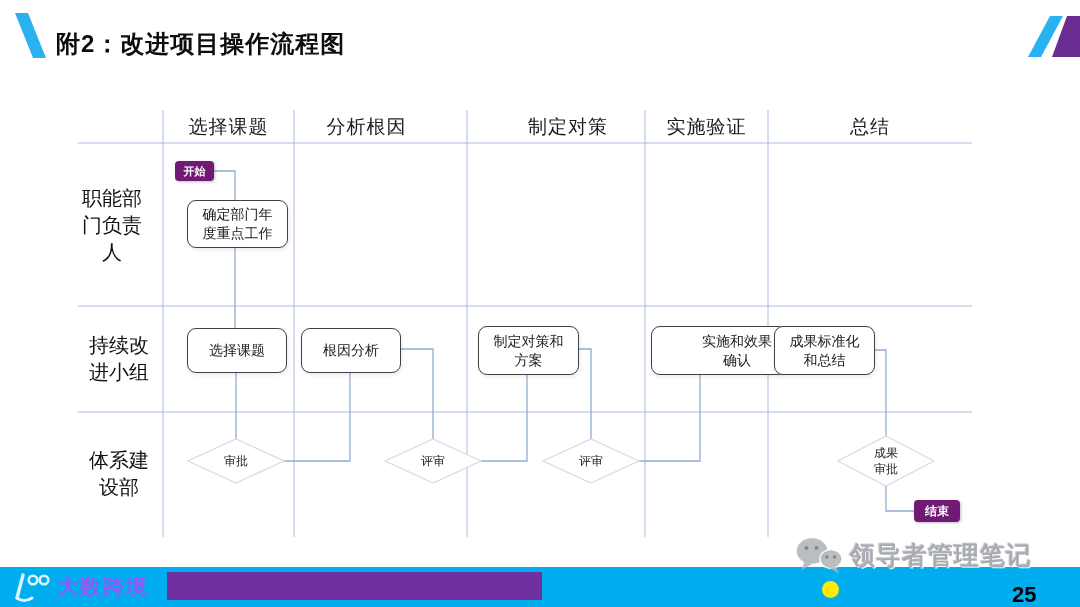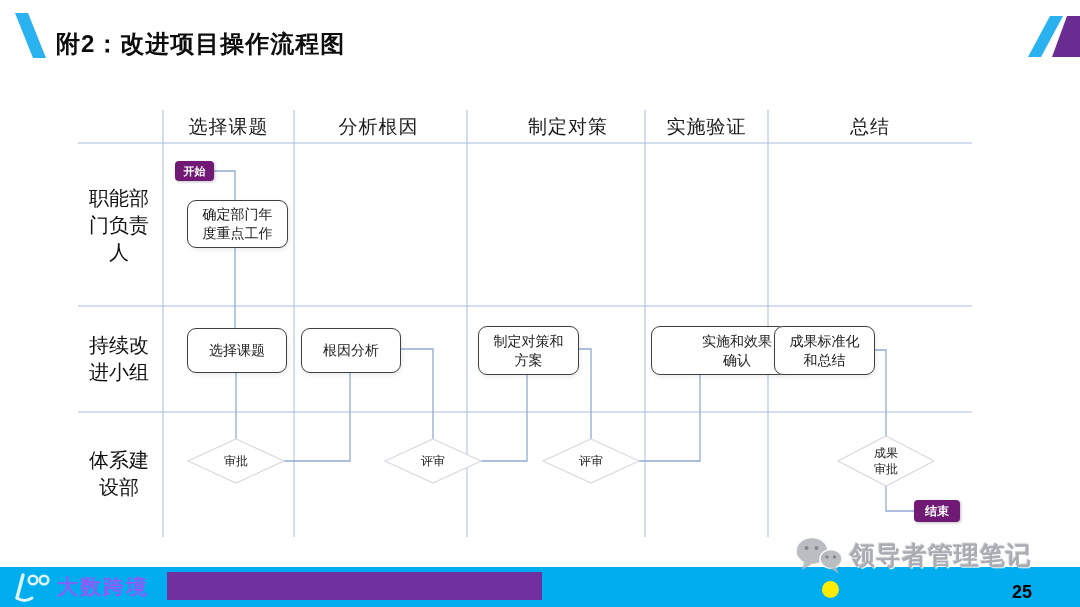--- a/index.html
+++ b/index.html
@@ -52,21 +52,21 @@
     gap:5px;z-index:3;
   }
   .brand-text{font-size:21px;font-weight:bold;color:#8b5cf6;letter-spacing:2px;}
   .watermark{
     position:absolute;left:792px;top:533px;display:flex;align-items:center;gap:6px;z-index:4;text-align:right;
   }
   .watermark-text{
     font-size:25px;font-weight:bold;color:#a9adb3;letter-spacing:1px;
     text-shadow:1px 1px 0 rgba(255,255,255,0.85),-1px -1px 1px rgba(110,110,110,0.45);
   }
-  .page-num{position:absolute;left:1012px;top:582px;font-size:18px;font-weight:bold;color:#000;z-index:4;}
+  .page-num{position:absolute;left:1012px;top:582px;font-size:22px;font-weight:bold;color:#000;z-index:4;}
   svg{display:block;}
 </style>
 </head>
 <body>
 
 <div class="slide">
 
   <svg class="abs" style="left:0;top:0;" width="1080" height="70" viewBox="0 0 1080 70">
     <polygon points="15,13 28,13 46,58 33,58" fill="#29b2ef"></polygon>
     <polygon points="1050,16 1063,16 1041,57 1028,57" fill="#29b2ef"></polygon>
@@ -102,34 +102,34 @@
       <polygon points="236,439 284,461 236,483 188,461"></polygon>
       <polygon points="433,439 481,461 433,483 385,461"></polygon>
       <polygon points="591,439 639,461 591,483 543,461"></polygon>
       <polygon points="886,436 934,461 886,486 838,461"></polygon>
     </g>
   </svg>
 
   <div class="col-header" style="left:163px;width:131px;">
       <span>选择课题</span>
     </div>
-  <div class="col-header" style="left:292px;width:173px;">
+  <div class="col-header" style="left:280px;width:173px;">
       <span>分析根因</span>
     </div>
   <div class="col-header" style="left:467px;width:178px;padding-left:12px;">
       <span>制定对策</span>
     </div>
   <div class="col-header" style="left:645px;width:123px;">
       <span>实施验证</span>
     </div>
   <div class="col-header" style="left:768px;width:204px;">
       <span>总结</span>
     </div>
 
-  <div class="row-label" style="left:78px;top:184px;width:82px;height:82px;">
+  <div class="row-label" style="left:71px;top:184px;width:82px;height:82px;">
     <span class="wrap3">职能部门负责人</span>
   </div>
   <div class="row-label" style="left:78px;top:332px;width:82px;height:54px;">
     <span class="wrap3">持续改进小组</span>
   </div>
   <div class="row-label" style="left:78px;top:447px;width:82px;height:54px;">
     <span class="wrap3">体系建设部</span>
   </div>
 
   <div class="badge" style="left:175px;top:161px;width:39px;height:20px;font-size:11px;">

